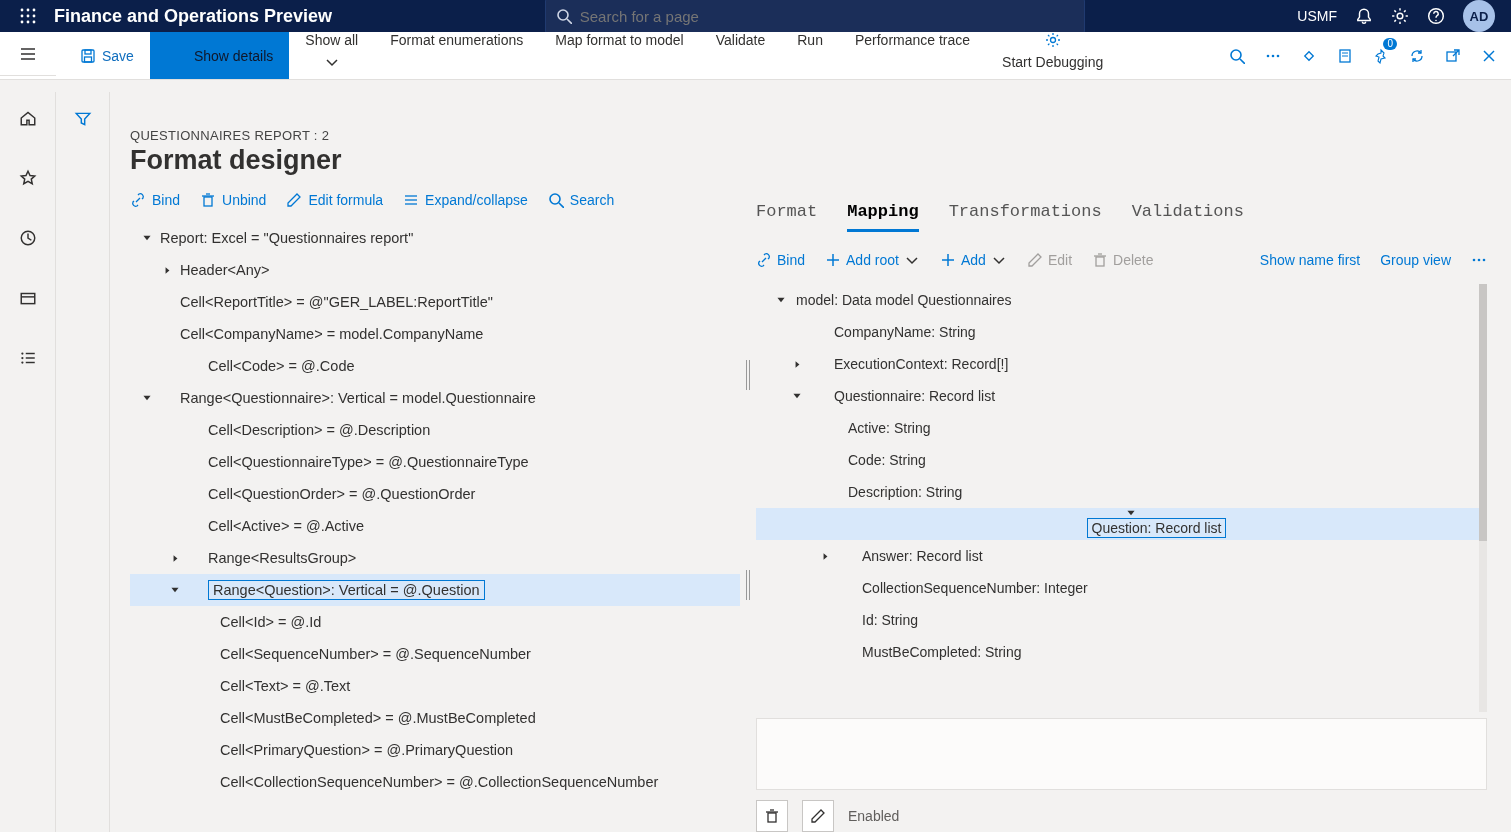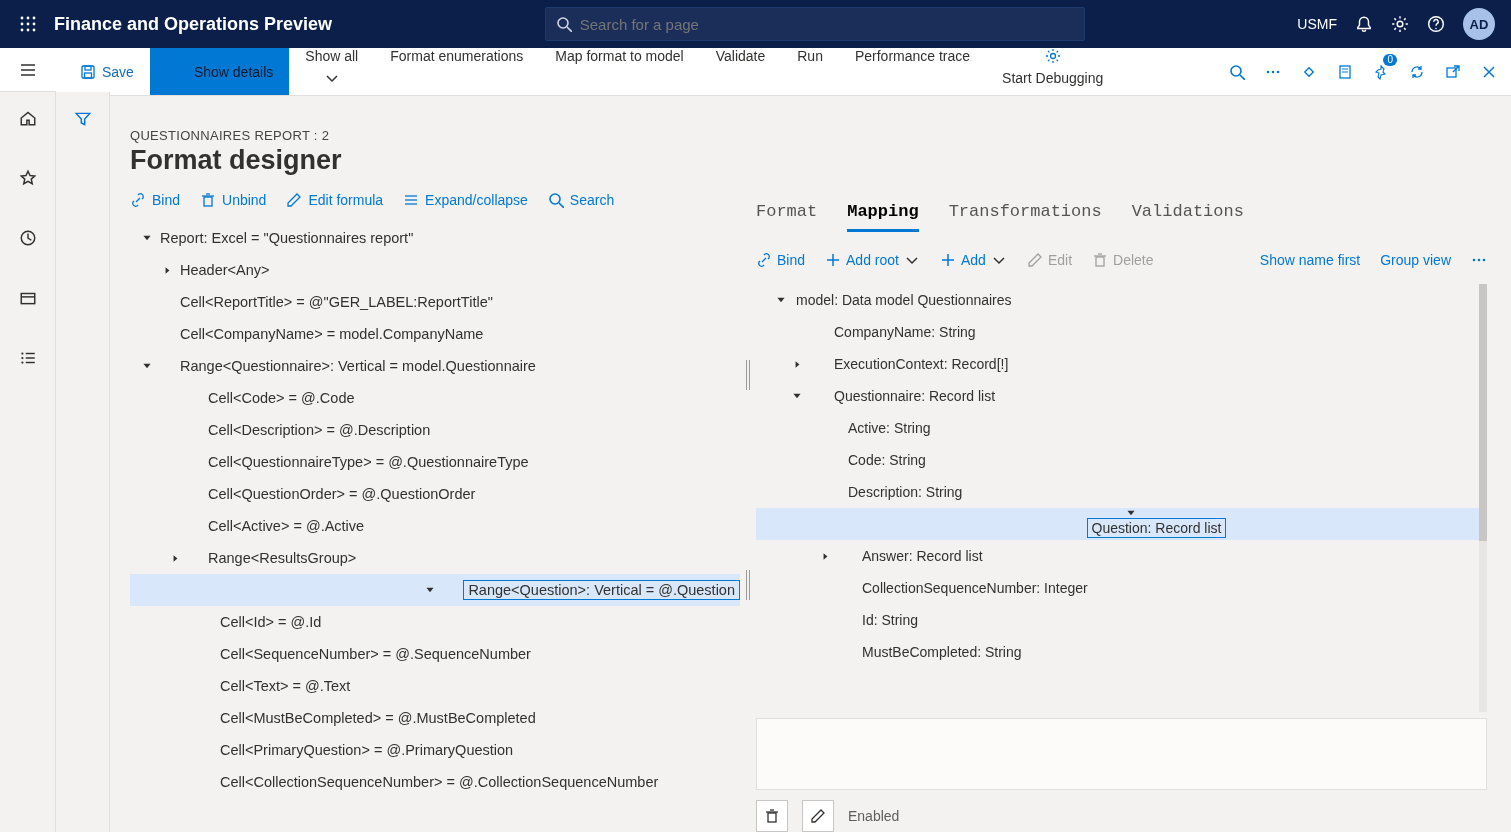--- a/index.html
+++ b/index.html
@@ -1,19 +1,19 @@
 <!DOCTYPE html>
 <html><head>
 <meta charset="utf-8">
 <style>
   * { box-sizing: border-box; margin: 0; padding: 0; }
   body { font-family: "Segoe UI", Tahoma, sans-serif; font-size: 14px; color: #323130; background: #f3f2f1; overflow: hidden; width: 1511px; height: 832px; }
 
   
-  .topnav { height: 48px; background: #0b1f4a; color: #fff; display: flex; align-items: center; padding: 0 8px; }
+  .topnav { height: 32px; background: #0b1f4a; color: #fff; display: flex; align-items: center; padding: 0 8px; }
   .topnav .waffle { width: 40px; display:flex; align-items:center; justify-content:center; }
   .brand { font-size: 18px; font-weight:600; margin-left: 6px; }
   .search-wrap { flex: 1; display:flex; justify-content:center; }
   .searchbox { width: 540px; height: 34px; background: #1b2e59; border:1px solid #203a70; border-radius:2px; display:flex; align-items:center; padding:0 10px; color:#cfd6e6; }
   .searchbox input { background: transparent; border: none; outline: none; color:#14b8a6; font-size:15px; margin-left:8px; flex:1; }
   .topright { display:flex; align-items:center; gap:18px; padding-right:8px; }
   .topright .txt { font-weight:500; }
   .avatar { width:32px; height:32px; border-radius:50%; background:#a7c1e8; color:#0b1f4a; display:flex; align-items:center; justify-content:center; font-weight:600; font-size:13px; }
 
   
@@ -38,21 +38,21 @@
 
   .leftpanel { width: 610px; display:flex; flex-direction:column; }
   .breadcrumb { font-size:13px; color:#444; letter-spacing:0.3px; }
   .pagetitle { font-size:27px; font-weight:600; margin-top:2px; }
   .toolbar2 { display:flex; gap:20px; margin-top:16px; color:#0078d4; font-size:14px; align-items:center; }
   .toolbar2 .titem { display:flex; align-items:center; gap:6px; cursor:pointer; }
 
   .tree { margin-top:14px; overflow:auto; flex:1; font-size:14.5px; color:#323130; }
   .node { display:flex; align-items:center; height:32px; white-space:nowrap; }
   .node .caret { width:14px; display:inline-flex; justify-content:center; margin-right:6px; }
-  .node.selected { background:#d8e8fa;justify-content:flex-end; }
+  .node.selected { background:#d8e8fa; }
   .node.selected .lbl { border:1px solid #0078d4; padding:1px 4px; }
   .indent0 { padding-left: 10px; }
   .indent1 { padding-left: 30px; }
   .indent2 { padding-left: 58px; }
   .indent3 { padding-left: 70px; }
 
   .splitter { width:16px; display:flex; flex-direction:column; align-items:center; justify-content:center; }
   .grip { width:4px; height:30px; border-left:1px solid #999; border-right:1px solid #999; }
 
   .rightpanel { flex:1; display:flex; flex-direction:column; padding-right: 24px; }
@@ -427,31 +427,31 @@
             <span class="lbl">Header&lt;Any&gt;</span>
           </div>
         <div class="node indent1">
             <span class="caret"></span>
             <span class="lbl">Cell&lt;ReportTitle&gt; = @"GER_LABEL:ReportTitle"</span>
           </div>
         <div class="node indent1">
             <span class="caret"></span>
             <span class="lbl">Cell&lt;CompanyName&gt; = model.CompanyName</span>
           </div>
+        <div class="node indent2">
+            <span class="caret"></span>
+            <span class="lbl">Cell&lt;Code&gt; = @.Code</span>
+          </div>
         <div class="node indent1">
             <span class="caret" style="margin-left:-20px;margin-right:26px">
               <svg width="10" height="10" viewBox="0 0 14 14">
                 <use href="#i-caret-d"></use>
               </svg>
             </span>
             <span class="lbl">Range&lt;Questionnaire&gt;: Vertical = model.Questionnaire</span>
-          </div>
-        <div class="node indent2">
-            <span class="caret"></span>
-            <span class="lbl">Cell&lt;Code&gt; = @.Code</span>
           </div>
         <div class="node indent2">
             <span class="caret"></span>
             <span class="lbl">Cell&lt;Description&gt; = @.Description</span>
           </div>
         <div class="node indent2">
             <span class="caret"></span>
             <span class="lbl">Cell&lt;QuestionnaireType&gt; = @.QuestionnaireType</span>
           </div>
         <div class="node indent2">

